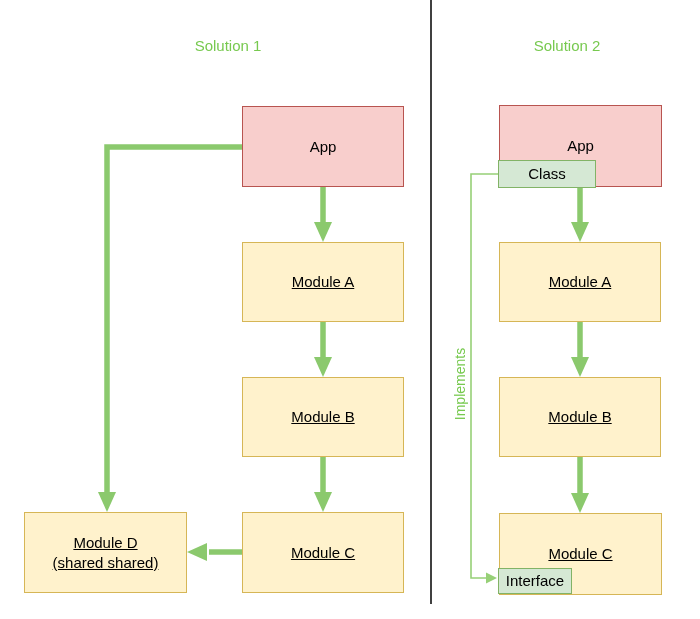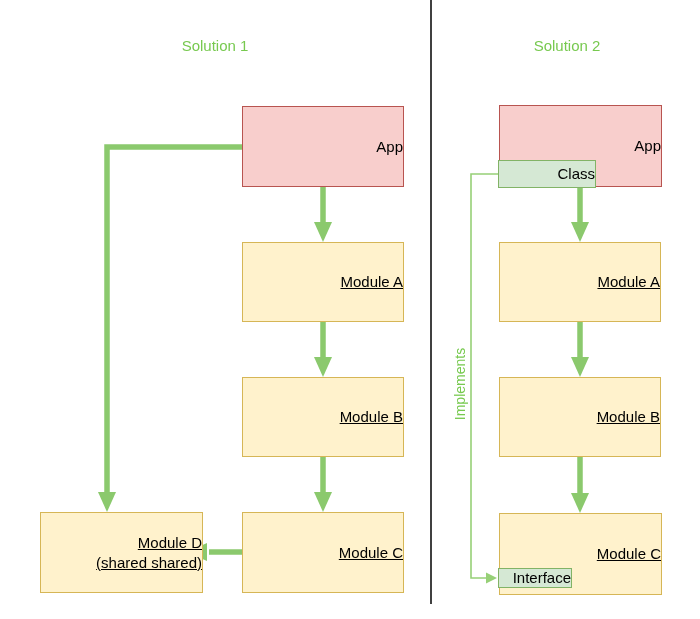--- a/index.html
+++ b/index.html
@@ -23,21 +23,21 @@
     text-align: center;
     font-size: 15px;
     color: var(--c-title-green);
   }
   .node {
     position: absolute;
     box-sizing: border-box;
     border: 1.5px solid;
     display: flex;
     flex-direction: column;
-    align-items: flex-end;
+    align-items: center;
     justify-content: center;
     font-size: 15px;
     color: var(--c-text);
     text-align: center;
     line-height: 1.3;
   }
   .node-app    { background: var(--c-app-fill);    border-color: var(--c-app-stroke); }
   .node-module { background: var(--c-module-fill); border-color: var(--c-module-stroke); text-decoration: underline; }
   .node-badge  { background: var(--c-badge-fill);  border-color: var(--c-badge-stroke); font-size: 15px; }
   .rotated-label {
@@ -90,39 +90,39 @@
     <g>
       <line class="arrow-shaft" x1="580" y1="457" x2="580" y2="495"></line>
       <polygon class="arrow-head" points="571,493 589,493 580,513"></polygon>
     </g>
     <g>
       <polyline class="thin-line" points="498,174 471,174 471,578 487,578"></polyline>
       <polygon class="thin-head" points="486,572.5 486,583.5 497,578"></polygon>
     </g>
   </svg>
 
-  <div class="title" style="left:115px; top:37px;">Solution 1</div>
+  <div class="title" style="left:128px; top:37px;">Solution 1</div>
 
   <div class="node node-app" style="left:242px; top:106px; width:162px; height:81px;">
     <span>App</span>
   </div>
 
   <div class="node node-module" style="left:242px; top:242px; width:162px; height:80px;">
     <span>Module A</span>
   </div>
 
   <div class="node node-module" style="left:242px; top:377px; width:162px; height:80px;">
     <span>Module B</span>
   </div>
 
   <div class="node node-module" style="left:242px; top:512px; width:162px; height:81px;">
     <span>Module C</span>
   </div>
 
-  <div class="node node-module" style="left:40px; top:512px; width:163px; height:81px;">
+  <div class="node node-module" style="left:24px; top:512px; width:163px; height:81px;">
     <span>Module D</span>
     <span>(shared shared)</span>
   </div>
 
   <div class="title" style="left:467px; top:37px;">Solution 2</div>
 
   <div class="node node-app" style="left:499px; top:105px; width:163px; height:82px;">
     <span>App</span>
   </div>
 
@@ -135,19 +135,19 @@
   </div>
 
   <div class="node node-module" style="left:499px; top:377px; width:162px; height:80px;">
     <span>Module B</span>
   </div>
 
   <div class="node node-module" style="left:499px; top:513px; width:163px; height:82px;">
     <span>Module C</span>
   </div>
 
-  <div class="node node-badge" style="left:498px; top:568px; width:74px; height:20px;">
+  <div class="node node-badge" style="left:498px; top:568px; width:74px; height:26px;">
     <span>Interface</span>
   </div>
 
   <div class="rotated-label" style="left:405px; top:376px;">Implements</div>
 
 </div>
 
 </body></html>

